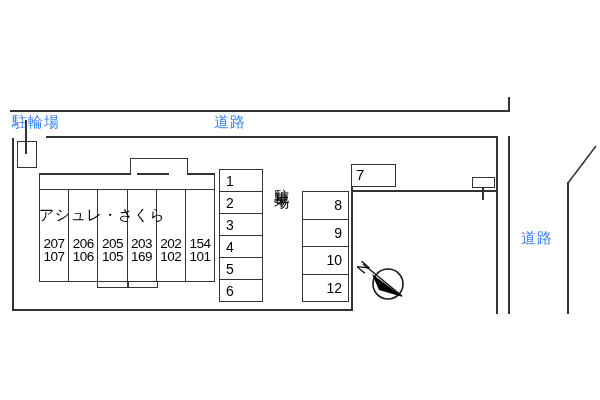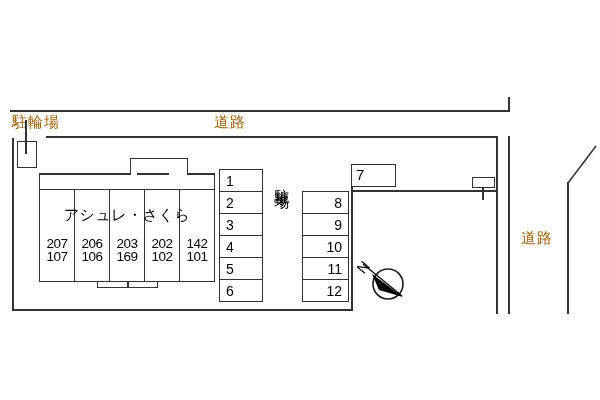--- a/index.html
+++ b/index.html
@@ -1,20 +1,20 @@
 <!DOCTYPE html>
 <html><head>
 <meta charset="utf-8">
 <style>
   html,body{margin:0;padding:0;background:#fff;}
   #plan{position:relative;width:600px;height:400px;background:#fff;overflow:hidden;
         font-family:"Liberation Sans",sans-serif;color:#000;}
   .ln{position:absolute;background:#333;}
   .bx{position:absolute;border:1.5px solid #333;background:transparent;box-sizing:border-box;}
-  .lbl{position:absolute;font-size:15px;letter-spacing:1px;white-space:nowrap;color:#a16207;}
+  .lbl{position:absolute;font-size:15px;letter-spacing:1px;white-space:nowrap;color:#3b82f6;}
   
   #units{position:absolute;left:39px;top:189px;width:176px;height:93px;box-sizing:border-box;
          border-left:1.5px solid #333;border-right:1.5px solid #333;border-bottom:1.5px solid #333;
          display:flex;}
   .unit{flex:1;display:flex;flex-direction:column;justify-content:flex-end;align-items:center;
         padding-bottom:18px;font-size:13.5px;line-height:12.5px;letter-spacing:-0.5px;}
   .unit + .unit{border-left:1.5px solid #333;text-align:right;}
   
   .pcol{position:absolute;box-sizing:border-box;border:1.5px solid #333;display:flex;flex-direction:column;background:#fff;}
   .pcell{flex:1;display:flex;align-items:center;font-size:14px;}
@@ -58,34 +58,38 @@
   <div id="units">
     <div class="unit">
       <span>207</span>
       <span>107</span>
     </div>
     <div class="unit">
       <span>206</span>
       <span>106</span>
     </div>
     <div class="unit">
+      <span>205</span>
+      <span>105</span>
+    </div>
+    <div class="unit">
       <span>203</span>
       <span>169</span>
     </div>
     <div class="unit">
       <span>202</span>
       <span>102</span>
     </div>
     <div class="unit">
-      <span>142</span>
+      <span>154</span>
       <span>101</span>
     </div>
   </div>
 
-  <div style="position:absolute;left:39px;top:206px;width:176px;text-align:center;font-size:15px;letter-spacing:0.5px;">アシュレ・さくら</div>
+  <div style="position:absolute;left:39px;top:206px;width:176px;font-size:15px;letter-spacing:0.5px;">アシュレ・さくら</div>
 
   <div style="position:absolute;left:97px;top:281px;width:61px;height:7px;box-sizing:border-box;
               border-left:1.5px solid #333;border-right:1.5px solid #333;border-bottom:1.5px solid #333;">
     <div class="ln" style="left:29px;top:0;width:1.5px;height:100%;"></div>
   </div>
 
   <div class="pcol pleft" style="left:219px;top:169px;width:44px;height:133px;">
     <div class="pcell">1</div>
     <div class="pcell">2</div>
     <div class="pcell">3</div>
@@ -93,21 +97,20 @@
     <div class="pcell">5</div>
     <div class="pcell">6</div>
   </div>
 
   <div class="vtext" style="left:272px;top:176px;">駐車場</div>
 
   <div class="pcol pright" style="left:302px;top:191px;width:47px;height:111px;">
     <div class="pcell">8</div>
     <div class="pcell">9</div>
     <div class="pcell">10</div>
-    <div class="pcell">11</div>
     <div class="pcell">12</div>
   </div>
 
   <div class="ln" style="left:351px;top:164px;width:1.5px;height:147px;"></div>
 
   <div class="bx" style="left:351px;top:164px;width:45px;height:23px;background:#fff;">
     <span style="position:absolute;left:4px;top:1px;font-size:15px;">7</span>
   </div>
   <div class="ln" style="left:353px;top:190px;width:144px;height:1.5px;"></div>
 

